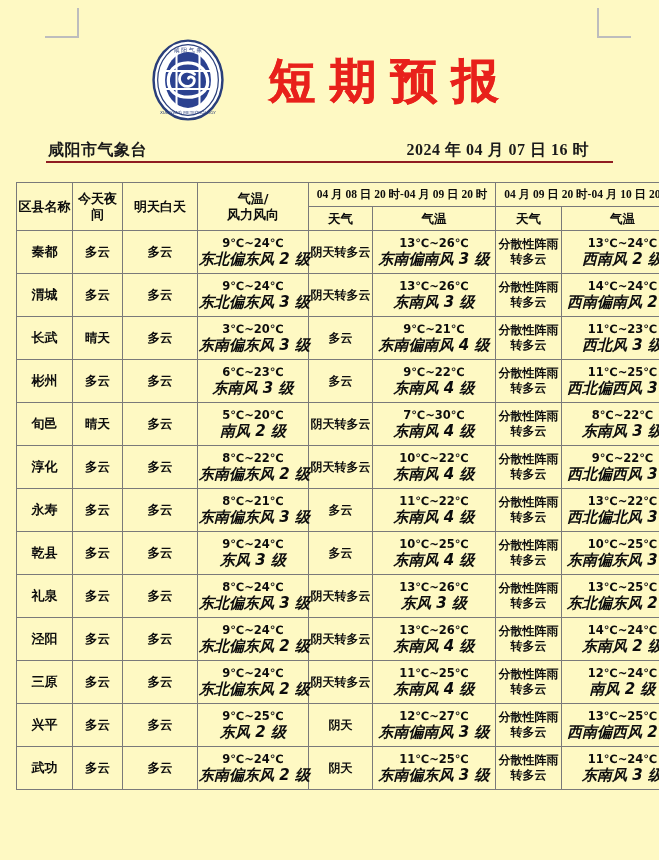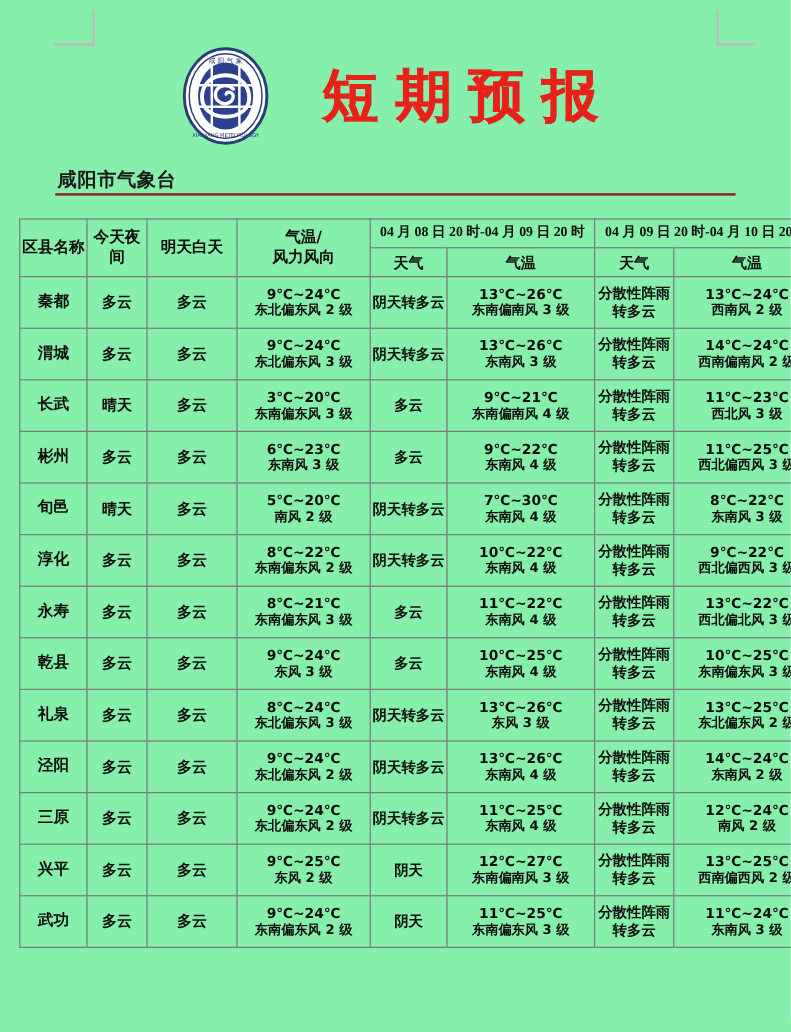--- a/index.html
+++ b/index.html
@@ -6,21 +6,21 @@
   html, body {
     margin: 0; padding: 0;
     width: 659px; height: 860px;
     background: #ffffff;
     font-family: "Liberation Serif", "DejaVu Serif", serif;
     overflow: hidden;
   }
   #page {
     position: relative;
     width: 659px; height: 860px;
-    background: #86efac;
+    background: #fef9c3;
   }
 
   
   .cropmark { position: absolute; }
   .cropmark .v { position: absolute; width: 2px; background: #bdbdbd; }
   .cropmark .h { position: absolute; height: 2px; background: #bdbdbd; }
   #crop-tl { left: 45px; top: 8px; width: 34px; height: 30px; }
   #crop-tl .v { right: 0; top: 0; height: 30px; }
   #crop-tl .h { left: 0; bottom: 0; width: 34px; }
   #crop-tr { left: 597px; top: 8px; width: 34px; height: 30px; }
@@ -107,21 +107,21 @@
   thead th.tall { font-size: 13px; }
   thead th.daterange { font-size: 11.5px; font-weight: bold; font-family: Liberation Serif, serif; }
 
   tbody td { height: 43px; font-size: 12.5px; }
   tbody td.name { font-size: 13px; }
   tbody td.simple { font-size: 12.5px; }
   td .l1, td .l2 { display: block; white-space: nowrap; }
   td .l1 { font-size: 11.5px; }
   td .l2 { font-size: 11.5px; }
   td.tempwind .l1 { font-size: 11.5px; }
-  td.tempwind .l2 { font-size: 11px; }
+  td.tempwind .l2 { font-size: 15px; font-style: italic; }
   td.sky { font-size: 12px; }
 
   col.c-name { width: 56px; }
   col.c-tonight { width: 50px; }
   col.c-tomorrow { width: 75px; }
   col.c-tw1 { width: 111px; }
   col.c-sky2 { width: 64px; }
   col.c-tw2 { width: 123px; }
   col.c-sky3 { width: 66px; }
   col.c-tw3 { width: 122px; }
@@ -157,20 +157,21 @@
         <path d="M24 84 a30 30 0 0 0 52 0 a34 20 0 0 1 -52 0 z" opacity="0"></path>
       </g>
       <text x="50" y="17" font-size="7" fill="#2a3f7a" text-anchor="middle" font-family="DejaVu Sans, sans-serif">咸 阳 气 象</text>
       <text x="50" y="93" font-size="5.2" fill="#2a3f7a" text-anchor="middle" font-family="DejaVu Sans, sans-serif">XIANYANG METEOROLOGY</text>
     </svg>
     <div id="title">短期预报</div>
   </div>
 
   <div id="byline">
     <div id="issuer">咸阳市气象台</div>
+    <div id="issue-time">2024 年 04 月 07 日 16 时</div>
   </div>
   <div id="rule"></div>
 
   <table id="wx-table">
     <colgroup>
       <col class="c-name">
         <col class="c-tonight">
         <col class="c-tomorrow">
         <col class="c-tw1">
       <col class="c-sky2">

